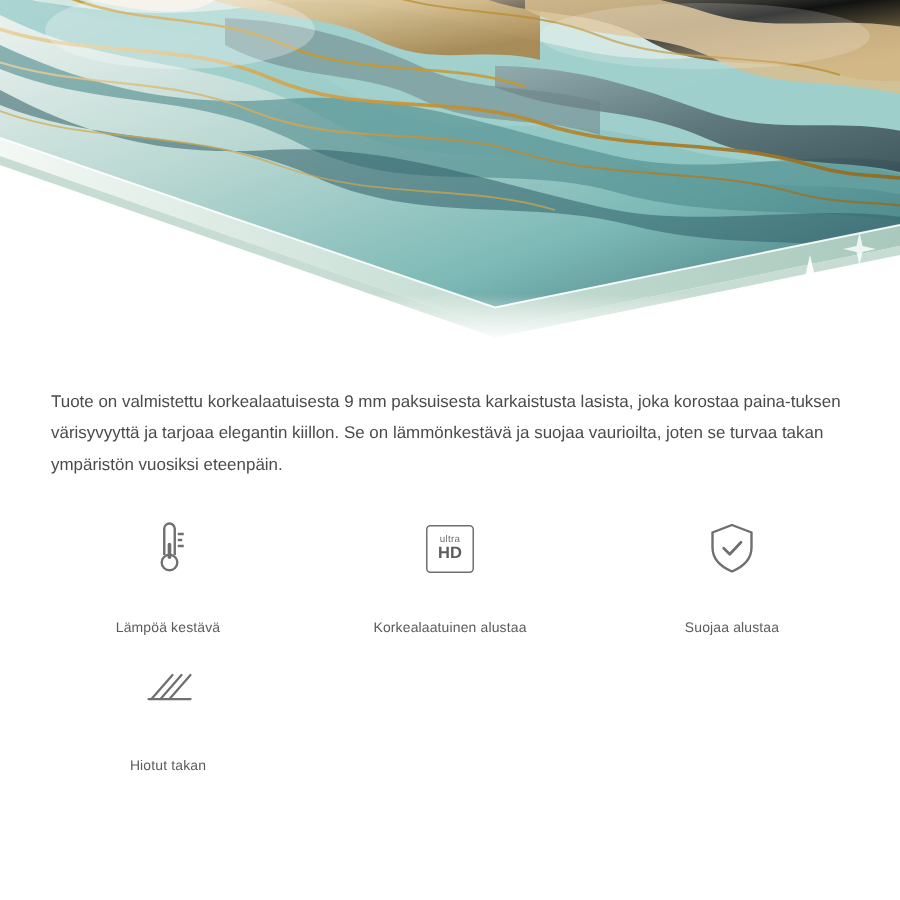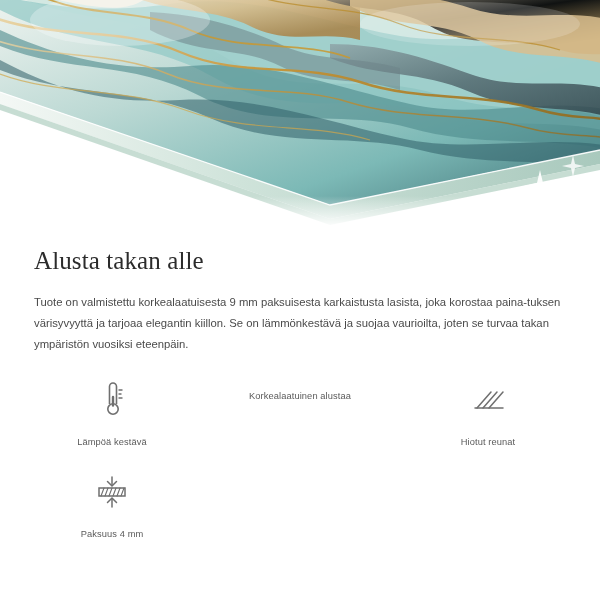--- a/index.html
+++ b/index.html
@@ -76,21 +76,21 @@
     align-items: center;
     justify-content: flex-start;
   }
   .feature-icon {
     height: 46px;
     display: flex;
     align-items: center;
     justify-content: center;
   }
   .feature-label {
-    margin-top: 14px;
+    margin-top: 24px;
     font-size: 9.3px;
     color: #5a5a5a;
     text-align: center;
     letter-spacing: 0.1px;
   }
   .ultrahd-box {
     width: 30px;
     height: 30px;
     border: 1.6px solid #6f6f6f;
     border-radius: 3px;
@@ -196,65 +196,66 @@
         <path d="M540,170 L543,183 L556,186 L543,189 L540,202 L537,189 L524,186 L537,183 Z" fill="#ffffff"></path>
         <path d="M573,155 L575,164 L584,166 L575,168 L573,177 L571,168 L562,166 L571,164 Z" fill="#ffffff" opacity="0.85"></path>
       </g>
 
       <rect x="0" y="196" width="600" height="32" fill="url(#gWhiteFade)"></rect>
     </svg>
   </div>
 
   <div class="content">
     <h1 class="headline">
-      <span>Alusta takan alle</span>
     </h1>
     <p class="body-copy">Tuote on valmistettu korkealaatuisesta 9 mm paksuisesta karkaistusta lasista, joka korostaa paina-tuksen värisyvyyttä ja tarjoaa elegantin kiillon. Se on lämmönkestävä ja suojaa vaurioilta, joten se turvaa takan ympäristön vuosiksi eteenpäin.</p>
   </div>
 
   <div class="features">
 
     <div class="feature">
       <div class="feature-icon">
         <svg width="34" height="42" viewBox="0 0 34 42" fill="none" stroke="#6f6f6f" stroke-width="1.6">
           <path d="M14.5 25V7.5a3.5 3.5 0 0 1 7 0V25"></path>
           <circle cx="18" cy="30" r="5.2"></circle>
           <path d="M18 18v8.5" stroke-width="2.4" stroke-linecap="round"></path>
           <path d="M23.5 11h4M23.5 15h3M23.5 19h4"></path>
         </svg>
       </div>
       <div class="feature-label">Lämpöä kestävä</div>
     </div>
 
     <div class="feature">
+      <div class="feature-icon">
+        <div class="ultrahd-box">
+          <span class="u-top">ultra</span>
+          <span class="u-bot">HD</span>
+        </div>
+      </div>
       <div class="feature-label">Korkealaatuinen alustaa</div>
     </div>
 
+    <div class="feature">
+      <div class="feature-icon">
+        <svg width="34" height="40" viewBox="0 0 34 40" fill="none" stroke="#6f6f6f" stroke-width="1.6">
+          <path d="M17 4 L30 9 v10c0 8-6 13-13 16C10 32 4 27 4 19V9Z"></path>
+          <path d="M11.5 19.5 L15.5 23.5 L23 15.5" stroke-width="1.8" stroke-linecap="round" stroke-linejoin="round"></path>
+        </svg>
+      </div>
+      <div class="feature-label">Suojaa alustaa</div>
+    </div>
 
 
     <div class="feature">
       <div class="feature-icon">
         <svg width="36" height="32" viewBox="0 0 36 32" fill="none" stroke="#6f6f6f" stroke-width="1.5" stroke-linecap="round">
           <path d="M7 24 L21 8"></path>
           <path d="M13 24 L27 8"></path>
           <path d="M19 24 L33 8"></path>
           <path d="M5 24 H33"></path>
         </svg>
       </div>
-      <div class="feature-label">Hiotut reunat</div>
-    </div>
-
-    <div class="feature">
-      <div class="feature-icon">
-        <svg width="38" height="38" viewBox="0 0 38 38" fill="none" stroke="#6f6f6f" stroke-width="1.5" stroke-linecap="round">
-          <path d="M19 4 V12"></path>
-          <path d="M14.5 8.5 L19 13 L23.5 8.5"></path>
-          <rect x="6" y="15" width="26" height="8"></rect>
-          <path d="M8 23 L11 15 M12 23 L15 15 M16 23 L19 15 M20 23 L23 15 M24 23 L27 15 M28 23 L31 15" stroke-width="1.1"></path>
-          <path d="M19 34 V26"></path>
-          <path d="M14.5 29.5 L19 25 L23.5 29.5"></path>
-        </svg>
-      </div>
-      <div class="feature-label">Paksuus 4 mm</div>
-    </div>
+      <div class="feature-label">Hiotut takan</div>
+    </div>
+
 
   </div>
 </div>
 
 </body></html>

